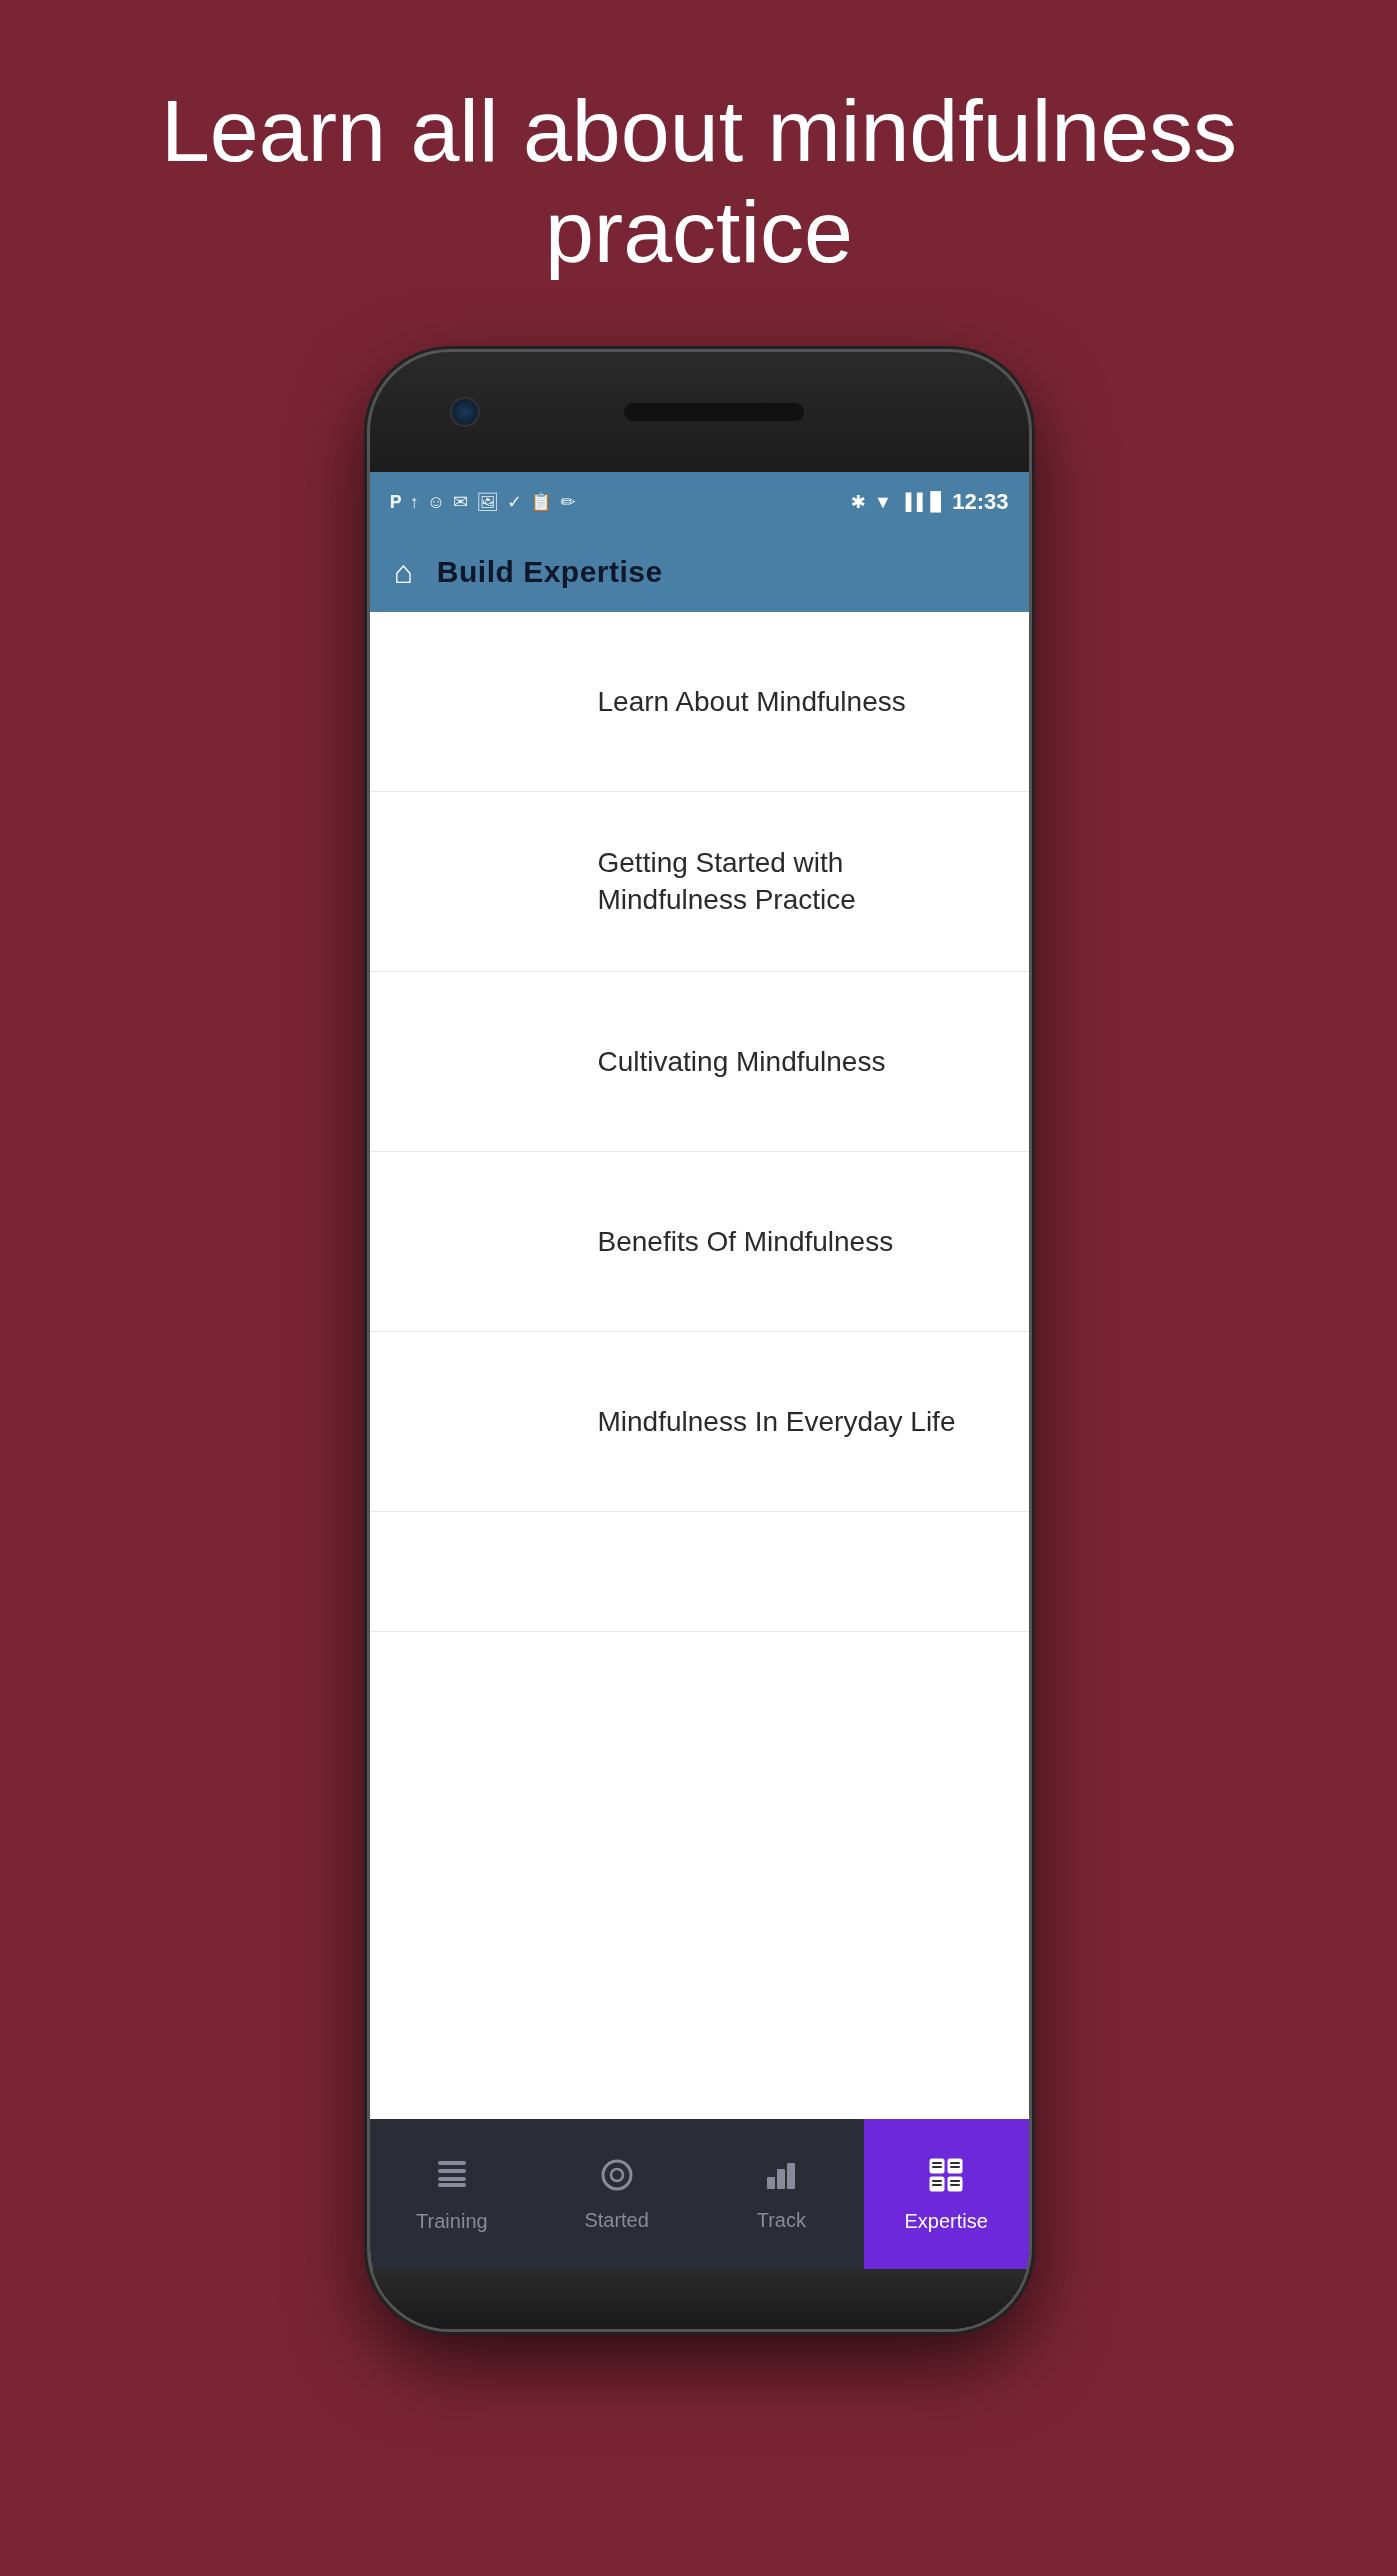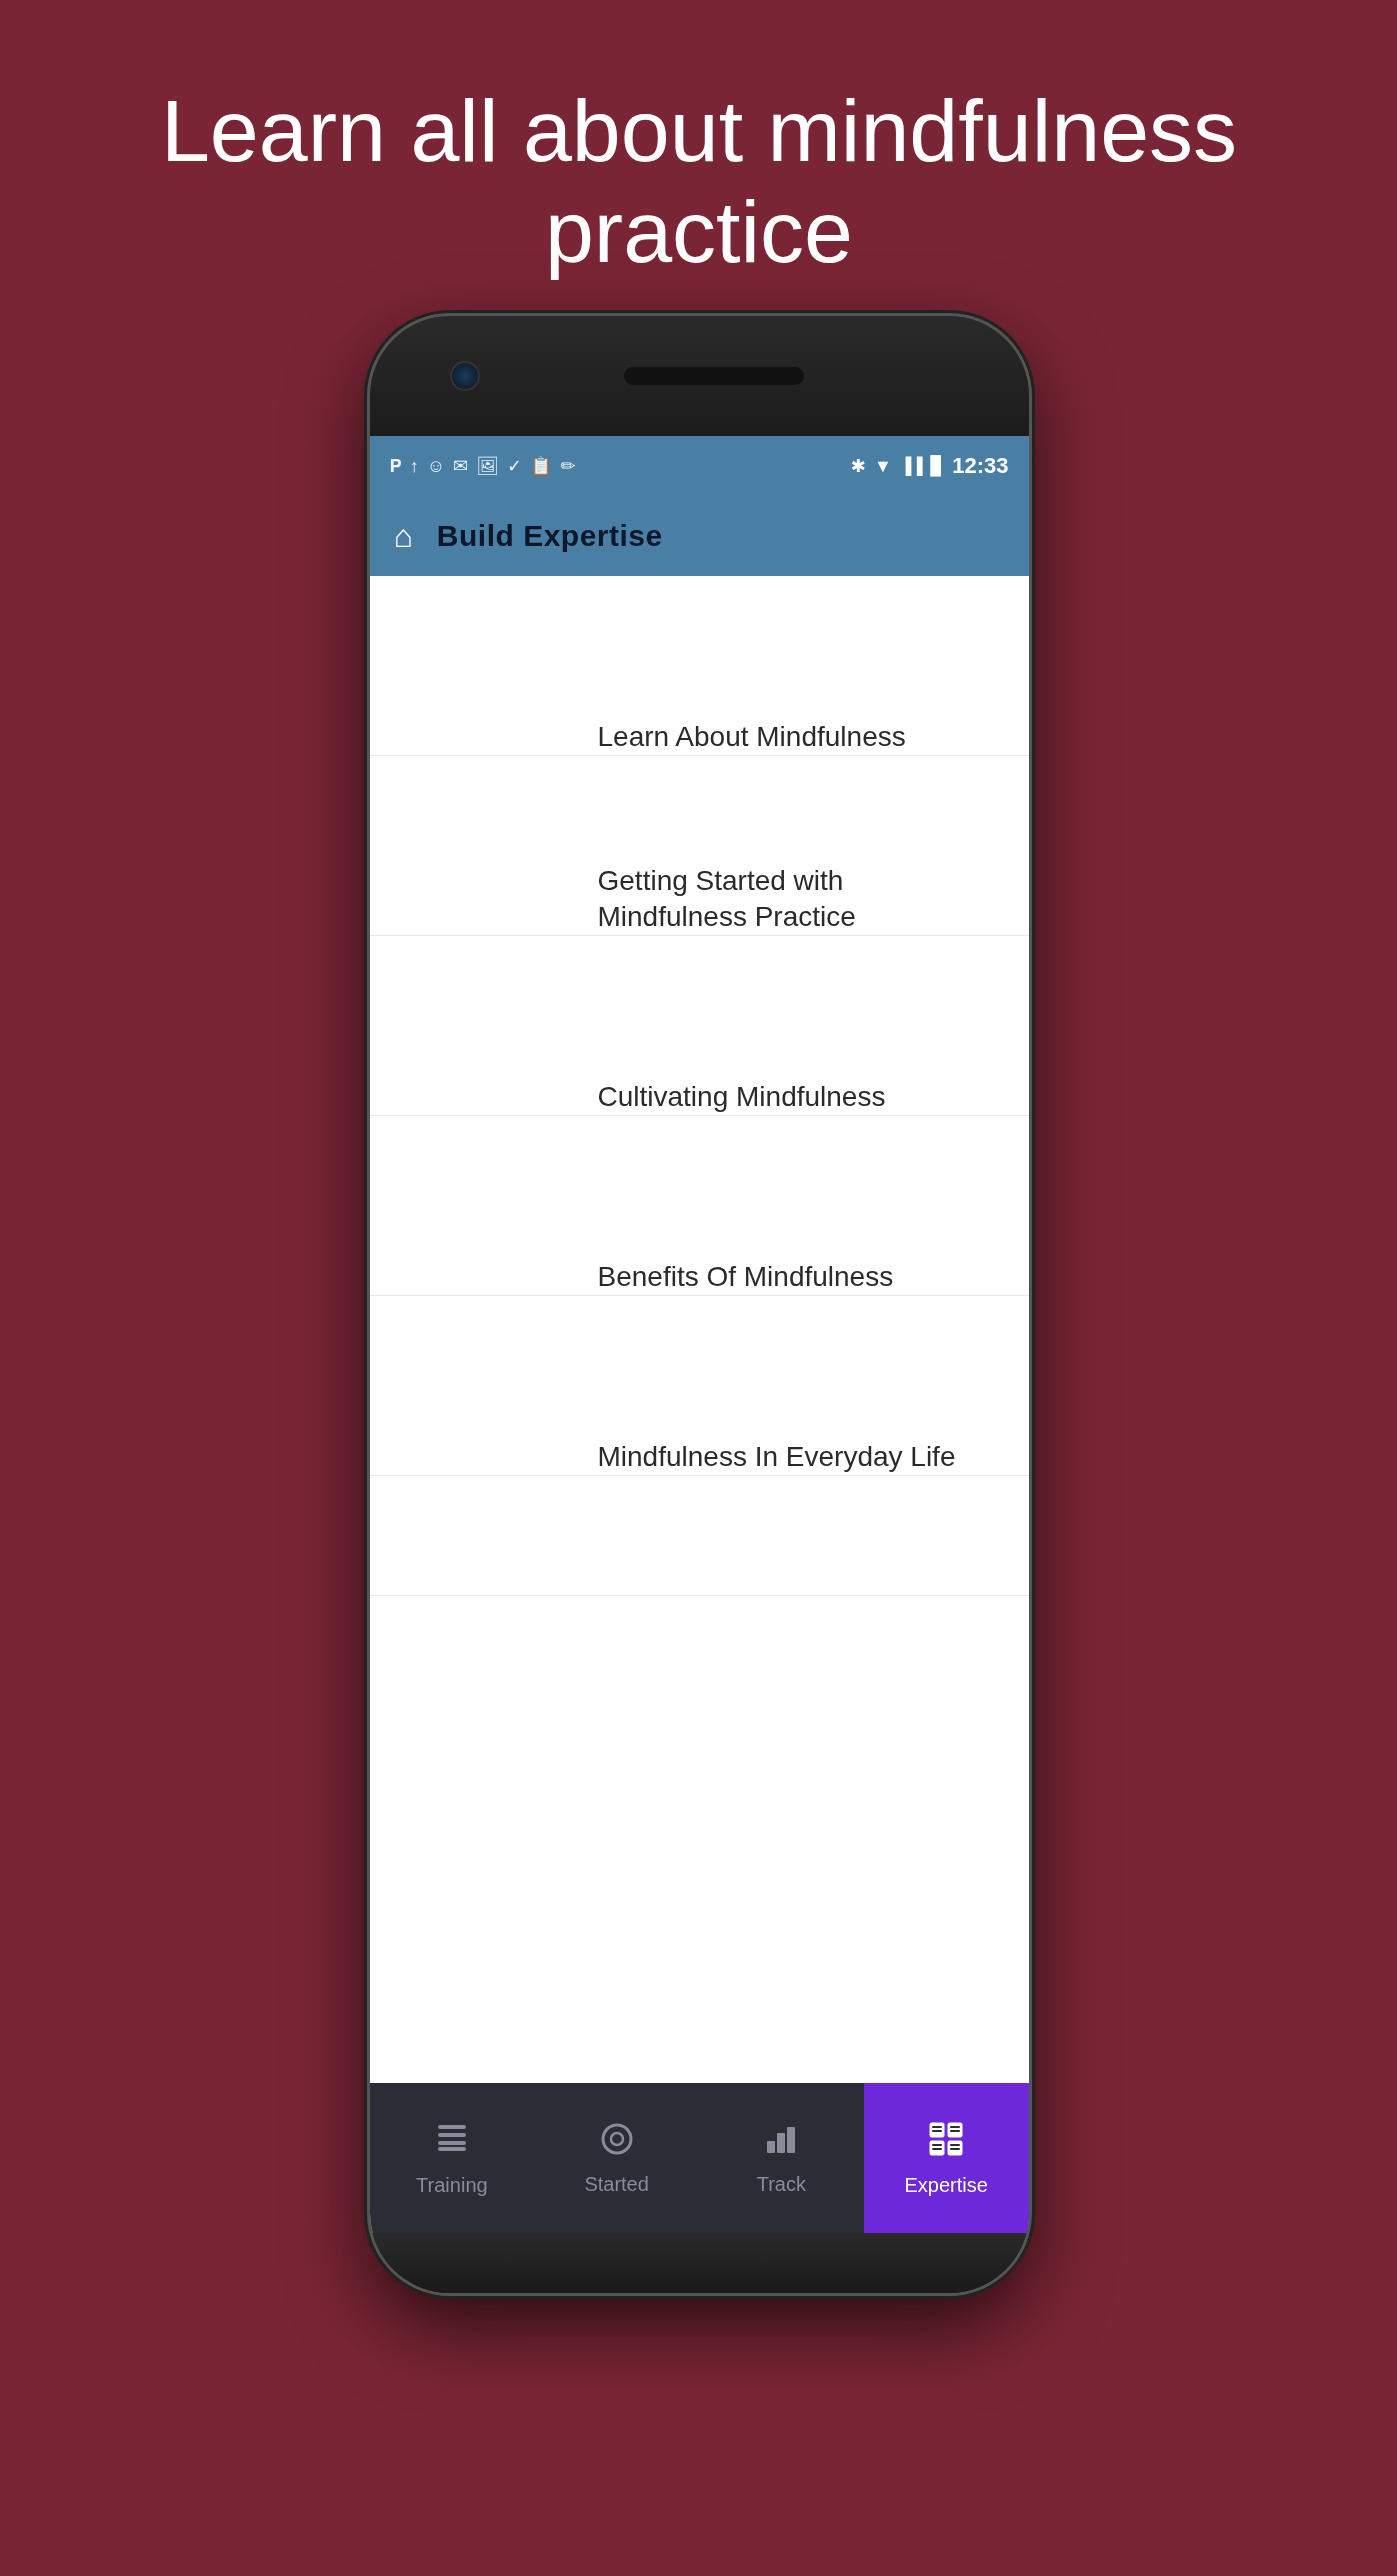--- a/index.html
+++ b/index.html
@@ -135,21 +135,21 @@
     
     .list-container {
       flex: 1;
       overflow: hidden;
       display: flex;
       flex-direction: column;
     }
 
     .list-item {
       display: flex;
-      align-items: flex-end;
+      align-items: center;
       border-bottom: 1px solid #e8e8e8;
       height: 180px;
       flex-shrink: 0;
     }
 
     .list-item-last {
       height: 120px;
     }
 
     .item-thumbnail {
@@ -261,21 +261,21 @@
 
     .phone-bottom-bar {
       height: 60px;
       background: linear-gradient(0deg, #1a1a1a 0%, #2a2a2a 100%);
       border-radius: 0 0 80px 80px;
     }
   </style>
 </head>
 <body>
 
-<div style="width:100%; text-align:center; padding: 80px 80px 34px;">
+<div style="width:100%; text-align:center; padding: 80px 80px 70px;">
   <h1 style="color:white; font-size:88px; font-weight:300; line-height:1.15; font-family:'Segoe UI',Arial,sans-serif;">Learn all about mindfulness practice</h1>
 </div>
 
 <div class="phone-wrapper">
   <div class="phone-outer">
 
     <div class="phone-top-bar">
       <div class="phone-camera"></div>
       <div class="phone-speaker"></div>
     </div>

